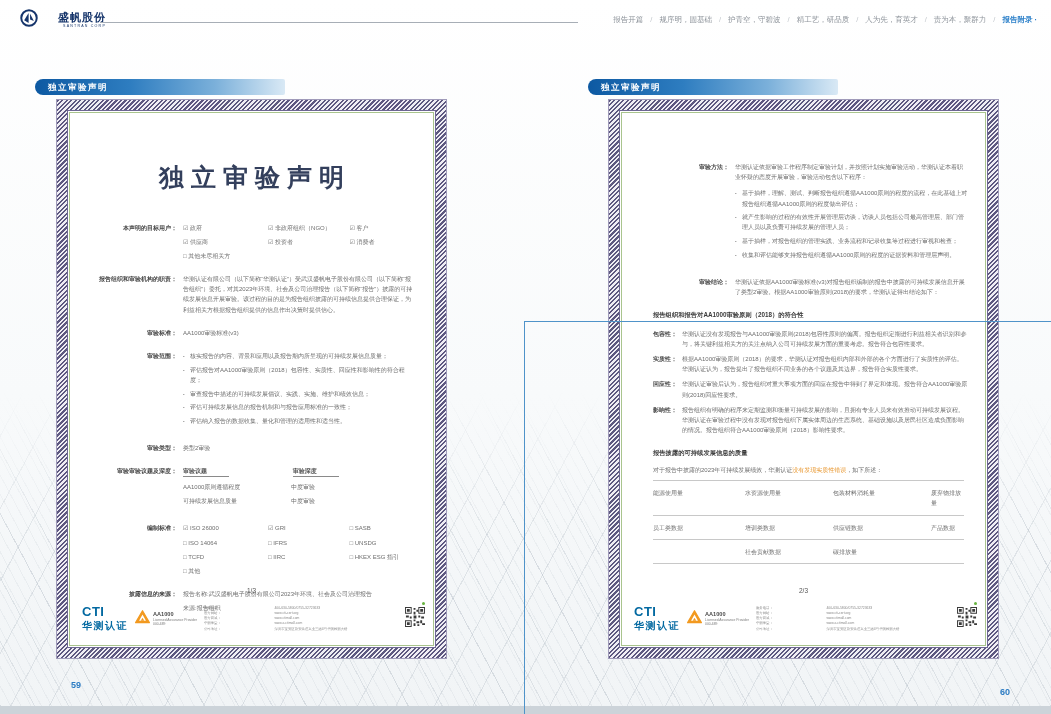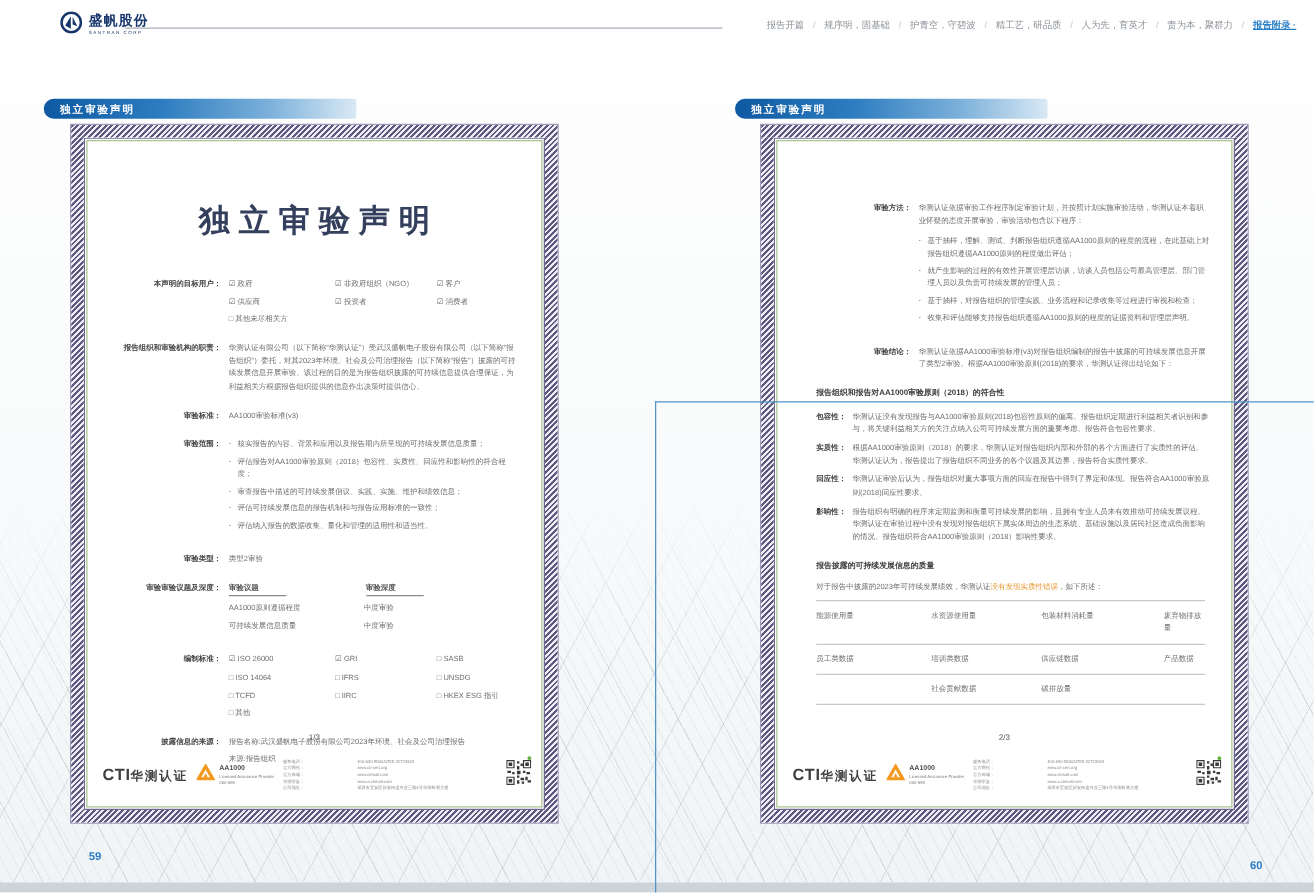--- a/index.html
+++ b/index.html
@@ -14,29 +14,29 @@
     position:absolute;left:0;right:0;bottom:8px;height:330px;pointer-events:none;
     background:
       repeating-linear-gradient(62deg, rgba(173,183,193,.30) 0 1px, transparent 1px 30px),
       repeating-linear-gradient(-62deg, rgba(173,183,193,.30) 0 1px, transparent 1px 34px),
       repeating-linear-gradient(62deg, rgba(173,183,193,.14) 0 1px, transparent 1px 9px);
     -webkit-mask-image:linear-gradient(to top,#000 50%,transparent 95%);
             mask-image:linear-gradient(to top,#000 50%,transparent 95%);
   }
   .bottom-strip{position:absolute;left:0;right:0;bottom:0;height:8px;background:#ccd3d9;}
   
-  .brand{position:absolute;left:48px;top:9px;display:flex;align-items:center;gap:5px;}
+  .brand{position:absolute;left:20px;top:9px;display:flex;align-items:center;gap:20px;text-align:right;}
   .brand-text{display:flex;flex-direction:column;line-height:1;}
   .brand-name{font-size:11px;font-weight:bold;color:#16356b;letter-spacing:1px;}
   .brand-sub{font-size:3.6px;color:#16356b;letter-spacing:1.2px;margin-top:2px;}
   .header-rule{position:absolute;left:100px;top:22px;width:478px;border-top:1px solid #a7aeb6;}
   .nav{position:absolute;right:14px;top:15px;display:flex;align-items:flex-start;gap:7px;font-size:7.5px;color:#8d939a;white-space:nowrap;}
   .nav-items{display:contents;}
   .nav-sep{color:#c3c8cd;}
-  .nav-item.active{color:#2a7fc9;font-weight:bold;text-decoration:underline;}
+  .nav-item.active{color:#2a7fc9;font-weight:bold;}
   
   .ribbon{
     position:absolute;width:250px;height:16px;box-sizing:border-box;
     border-radius:8px 2px 2px 8px;padding-left:13px;
     background:linear-gradient(90deg,#0d59a2 0%,#2e7dc0 38%,#7bb0da 72%,#d9e9f5 100%);
     color:#fff;font-size:8.5px;font-weight:bold;line-height:16px;letter-spacing:1.5px;
   }
   .ribbon.left{left:35px;top:79px;}
   .ribbon.right{left:588px;top:79px;}
   
@@ -61,21 +61,21 @@
   .blist{margin:0;padding:0;list-style:none;}
   .blist li{position:relative;padding-left:7px;margin-bottom:3.5px;}
   .blist li::before{content:"·";position:absolute;left:0;font-weight:bold;color:#777;}
   .t-head{margin-bottom:5px;}
   .t-c1{display:inline-block;width:108px;}
   .t-underline{display:inline-block;border-bottom:1px solid #8a8a8a;padding-right:22px;font-weight:bold;color:#555;}
   .t-row{margin-bottom:4px;}
   .marker{position:absolute;bottom:54px;left:0;right:0;text-align:center;font-size:6.5px;color:#555;}
   
   .cert-footer{position:absolute;left:15px;right:11px;bottom:15px;display:flex;align-items:center;gap:7px;}
-  .cti{display:flex;align-items:baseline;font-weight:bold;color:#404040;white-space:nowrap;}
+  .cti{display:flex;align-items:baseline;font-weight:bold;color:#0369a1;white-space:nowrap;flex-direction:column;}
   .cti-abbr{font-size:13px;letter-spacing:.5px;position:relative;}
   .i-dot{position:absolute;top:-2.5px;right:.5px;width:3px;height:3px;border-radius:50%;background:#67b33f;}
   .cti-name{font-size:10px;margin-left:0;letter-spacing:1.5px;}
   .badge{display:flex;align-items:center;gap:3px;white-space:nowrap;}
   .badge-txt{display:flex;flex-direction:column;line-height:1.25;}
   .b1{font-size:5.6px;font-weight:bold;color:#4a4a4a;}
   .b2,.b3{font-size:3.4px;color:#7c7c7c;}
   .contact{display:grid;grid-template-columns:auto auto;column-gap:3px;row-gap:.5px;
     font-size:3.4px;line-height:1.4;color:#8a8a8a;flex:1;min-width:0;}
   .contact .v{overflow:hidden;white-space:nowrap;}

